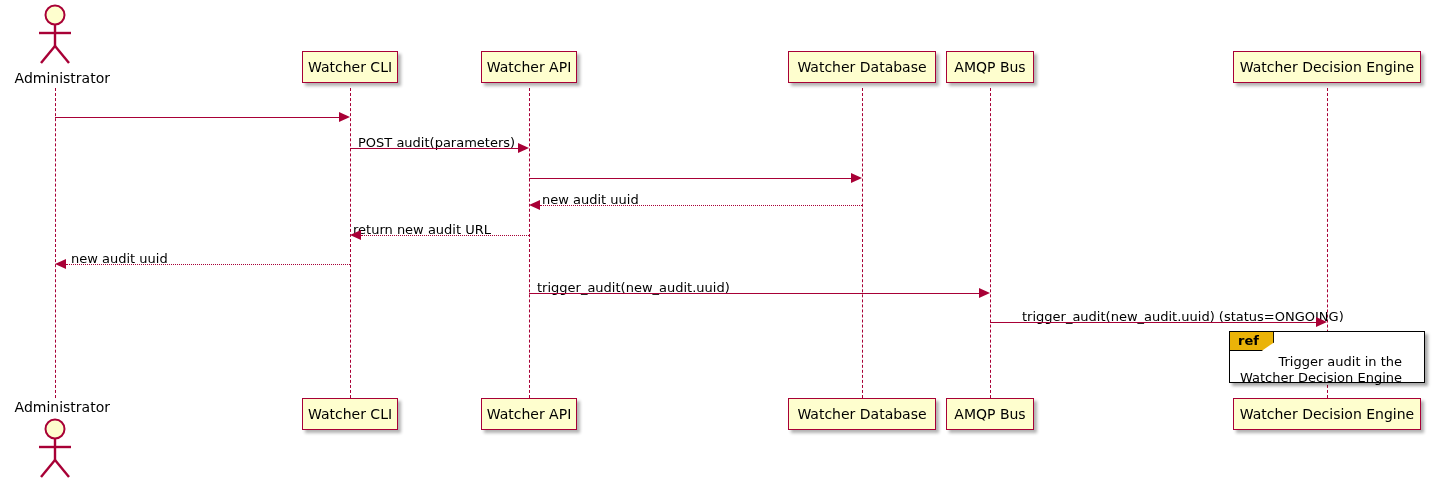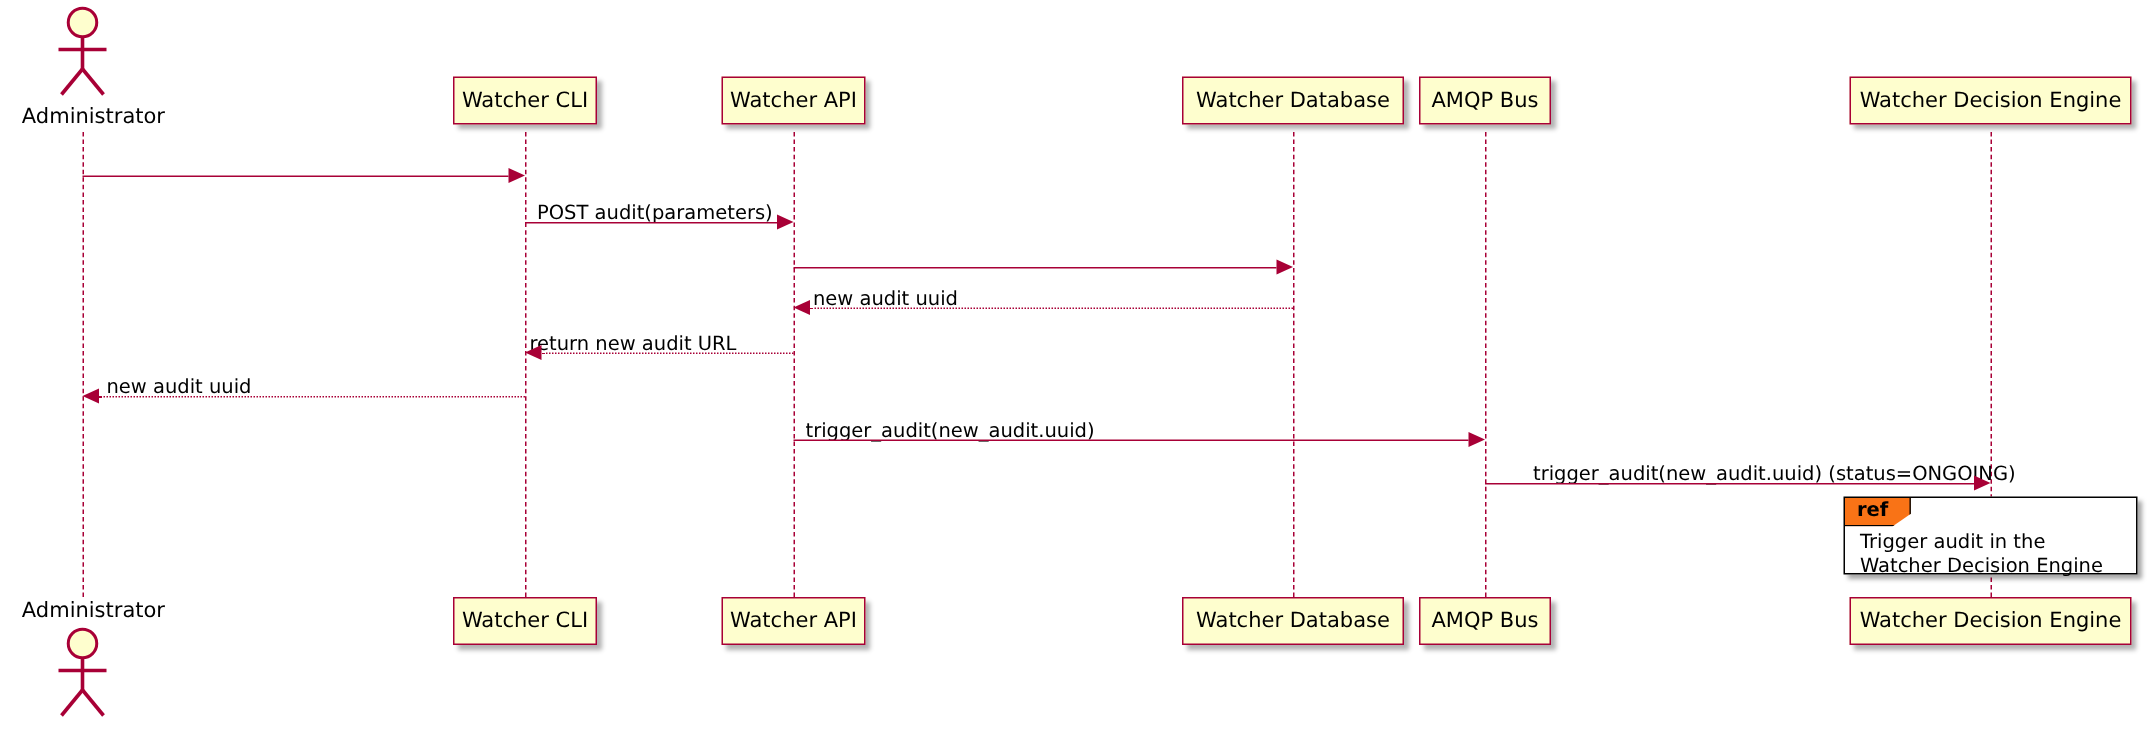--- a/index.html
+++ b/index.html
@@ -84,38 +84,39 @@
     position: absolute;
     background: #FFFFFF;
     border: 1.5px solid #000000;
     box-shadow: 3px 3px 3px rgba(0,0,0,0.35);
     box-sizing: border-box;
   }
   .ref-tab {
     position: absolute;
     left: 0;
     top: 0;
-    background: #f97316;
+    background: #eab308;
     border-right: 1.5px solid #000000;
     border-bottom: 1.5px solid #000000;
     font-weight: bold;
     font-size: 13px;
     color: #000000;
     padding: 2px 14px 3px 8px;
     line-height: 1;
     clip-path: polygon(0 0, 100% 0, 100% 55%, 72% 100%, 0 100%);
   }
   .ref-body {
     position: absolute;
     left: 10px;
     top: 22px;
     font-size: 13px;
     color: #000000;
     line-height: 1.25;
     white-space: pre-line;
+    text-align: right;
   }
 </style>
 </head>
 <body>
 
 <div id="diagram">
 
   <div class="lifeline" style="left:55px;"></div>
   <div class="lifeline" style="left:350px;"></div>
   <div class="lifeline" style="left:529px;"></div>

